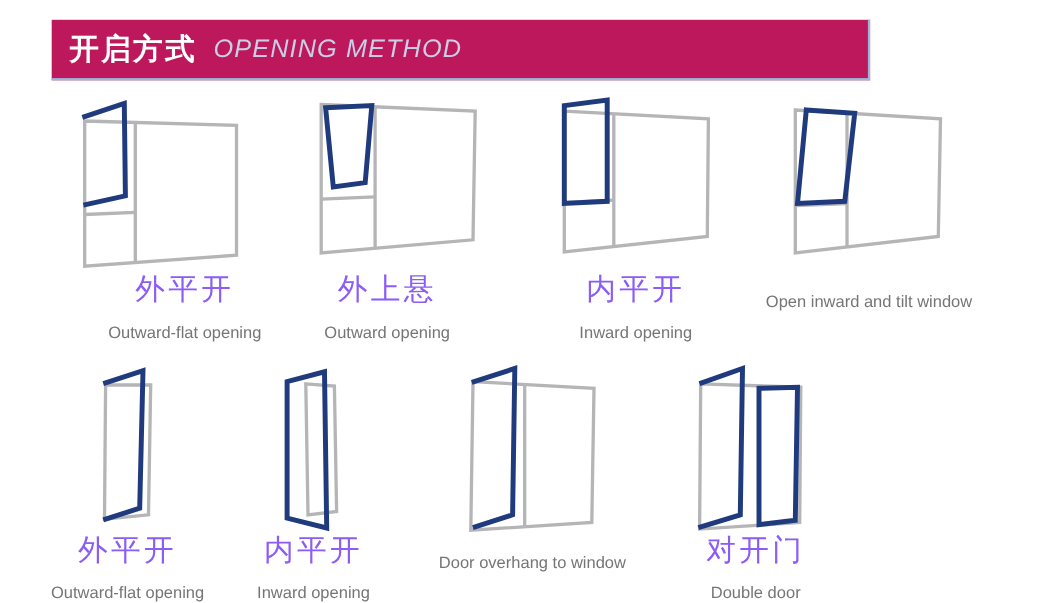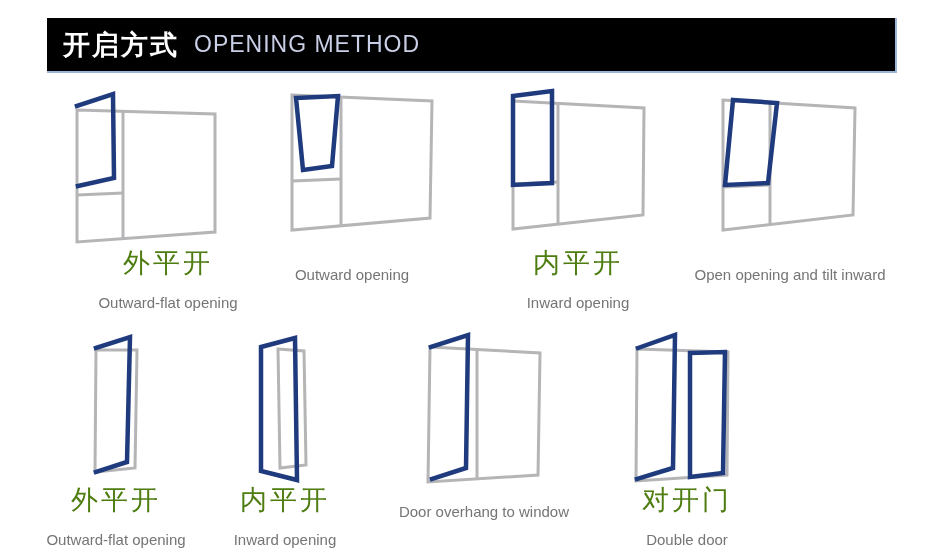--- a/index.html
+++ b/index.html
@@ -5,40 +5,40 @@
   html,body{margin:0;padding:0;background:#fff;}
   .page{
     position:relative;
     width:946px;height:548px;
     background:#ffffff;
     font-family:"Liberation Sans","DejaVu Sans",sans-serif;
     overflow:hidden;
   }
   .header{
     position:absolute;left:47px;top:18px;
-    width:850px;height:55px;
-    background:#000000;
+    width:744px;height:55px;
+    background:#be185d;
     border-right:2px solid #9cb5d9;
     border-bottom:2px solid #9cb5d9;
     box-sizing:border-box;
     display:flex;align-items:center;
     padding-left:16px;gap:15px;
   }
   .header .zh-title{
     color:#ffffff;font-size:27px;font-weight:bold;letter-spacing:2px;
   }
   .header .en-title{
-    color:#c9cfe6;font-size:23px;font-weight:normal;letter-spacing:1px;
+    color:#c9cfe6;font-size:23px;font-weight:normal;letter-spacing:1px;font-style:italic;
   }
   svg.diagram{position:absolute;overflow:visible;}
   .frame{fill:none;stroke:#b5b5b7;stroke-width:3;stroke-linejoin:miter;}
   .frame-line{stroke:#b5b5b7;stroke-width:3;}
   .sash{fill:none;stroke:#1f3b7e;stroke-width:4.5;stroke-linejoin:miter;stroke-linecap:square;}
   .label{position:absolute;text-align:center;}
-  .label .zh{font-size:27px;line-height:28px;color:#4d7c0f;letter-spacing:3px;}
+  .label .zh{font-size:27px;line-height:28px;color:#8b5cf6;letter-spacing:3px;}
   .label .en{font-size:15px;line-height:17px;color:#757575;margin-top:17px;}
 </style>
 </head>
 <body>
 
 <div class="page">
 
   <div class="header">
     <span class="zh-title">开启方式</span>
     <span class="en-title">OPENING METHOD</span>
@@ -70,28 +70,29 @@
     <line class="frame-line" x1="55" y1="14" x2="55" y2="136"></line>
     <line class="frame-line" x1="8" y1="99" x2="55" y2="97"></line>
     <polygon class="sash" points="18,12 62,15 53,95 10,97"></polygon>
   </svg>
 
   <div class="label" style="left:68px;top:249px;width:200px">
     <div class="zh">外平开</div>
     <div class="en">Outward-flat opening</div>
   </div>
   <div class="label" style="left:252px;top:249px;width:200px">
+    <div class="zh">外上悬</div>
     <div class="en">Outward opening</div>
   </div>
   <div class="label" style="left:478px;top:249px;width:200px">
     <div class="zh">内平开</div>
     <div class="en">Inward opening</div>
   </div>
   <div class="label" style="left:678px;top:249px;width:224px">
-    <div class="en">Open opening and tilt inward</div>
+    <div class="en">Open inward and tilt window</div>
   </div>
 
   <svg class="diagram" style="left:88px;top:330px" width="60" height="150" viewBox="0 0 60 150">
     <polygon class="frame" points="8,20 49,20 47,138 7,142"></polygon>
     <polyline class="sash" points="8,18 42,7 39,132 8,142"></polyline>
   </svg>
 
   <svg class="diagram" style="left:252px;top:330px" width="62" height="155" viewBox="0 0 62 155">
     <polygon class="frame" points="26,19 52,21 54,135 28,138"></polygon>
     <polygon class="sash" points="9,17 43,8 45,150 9,141"></polygon>

